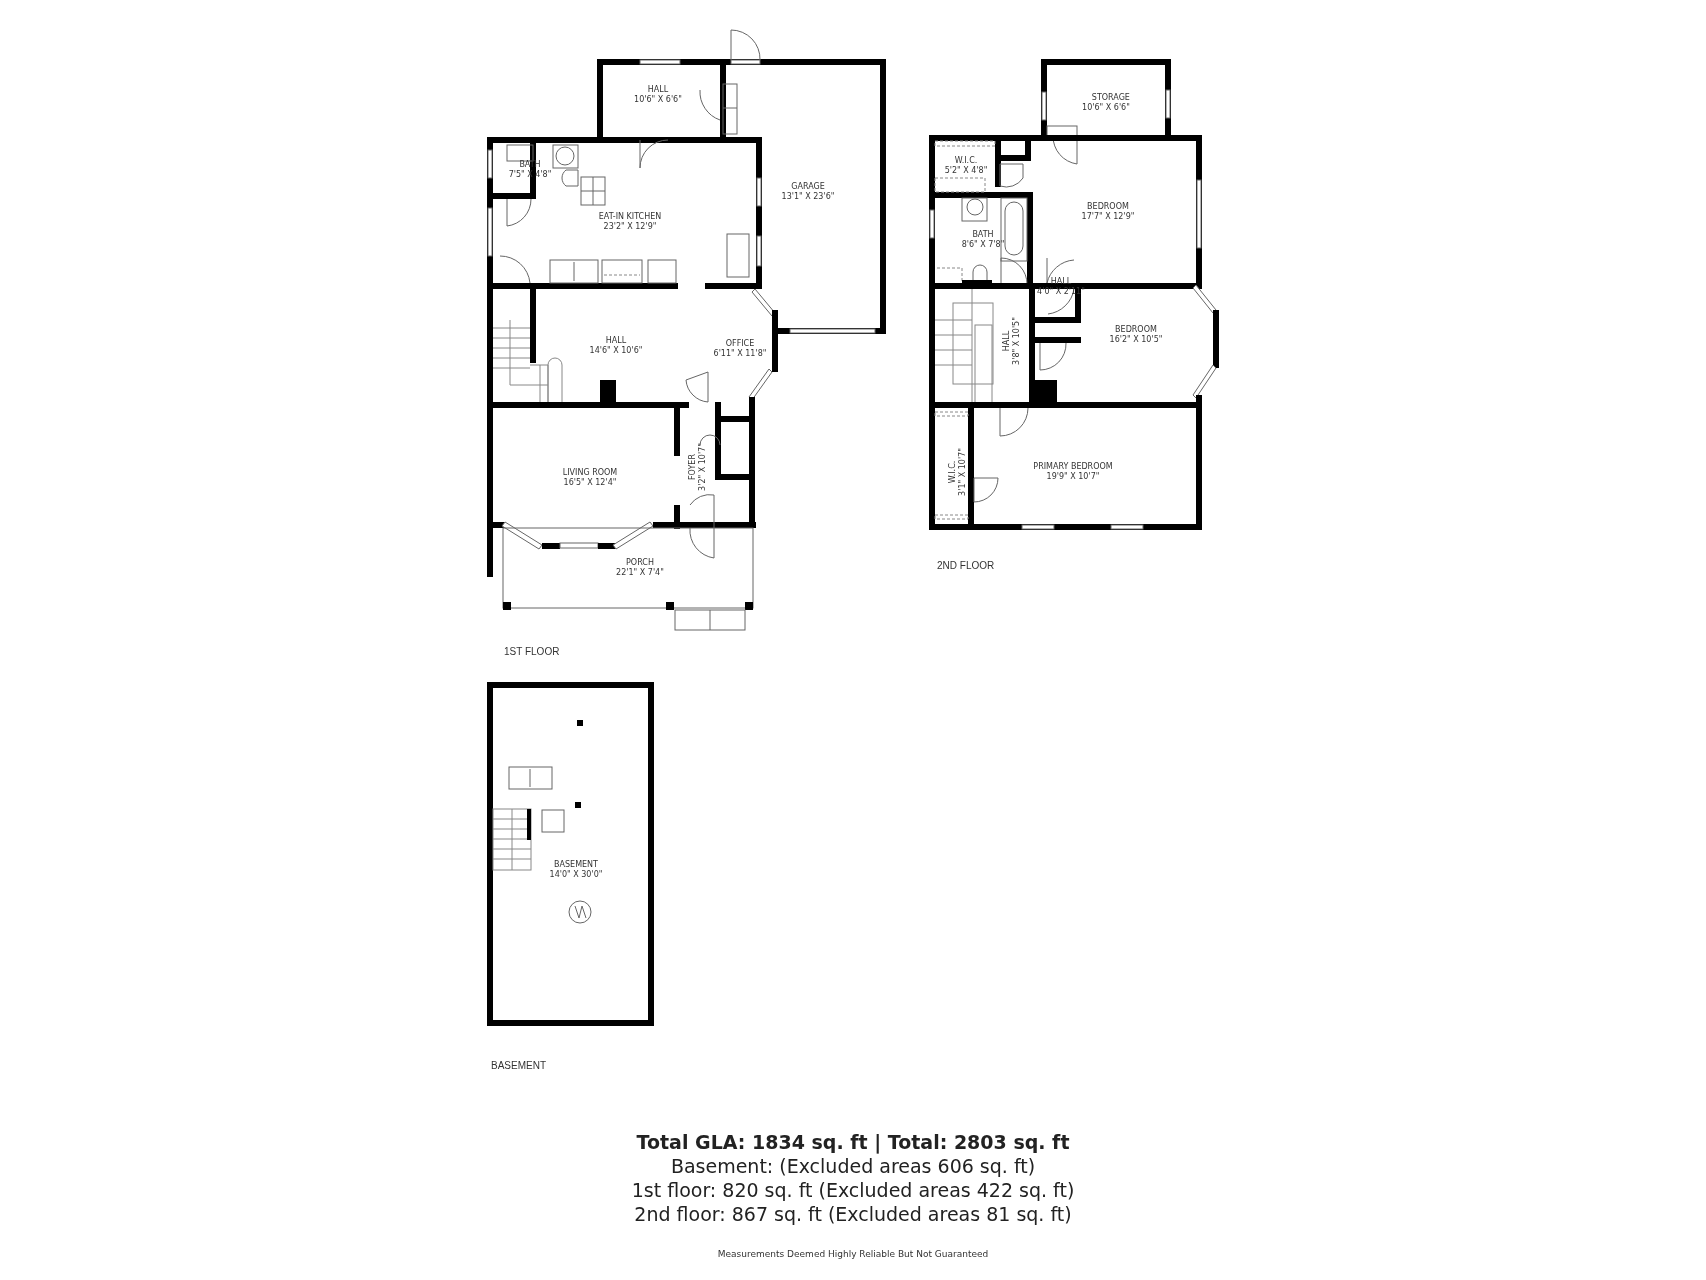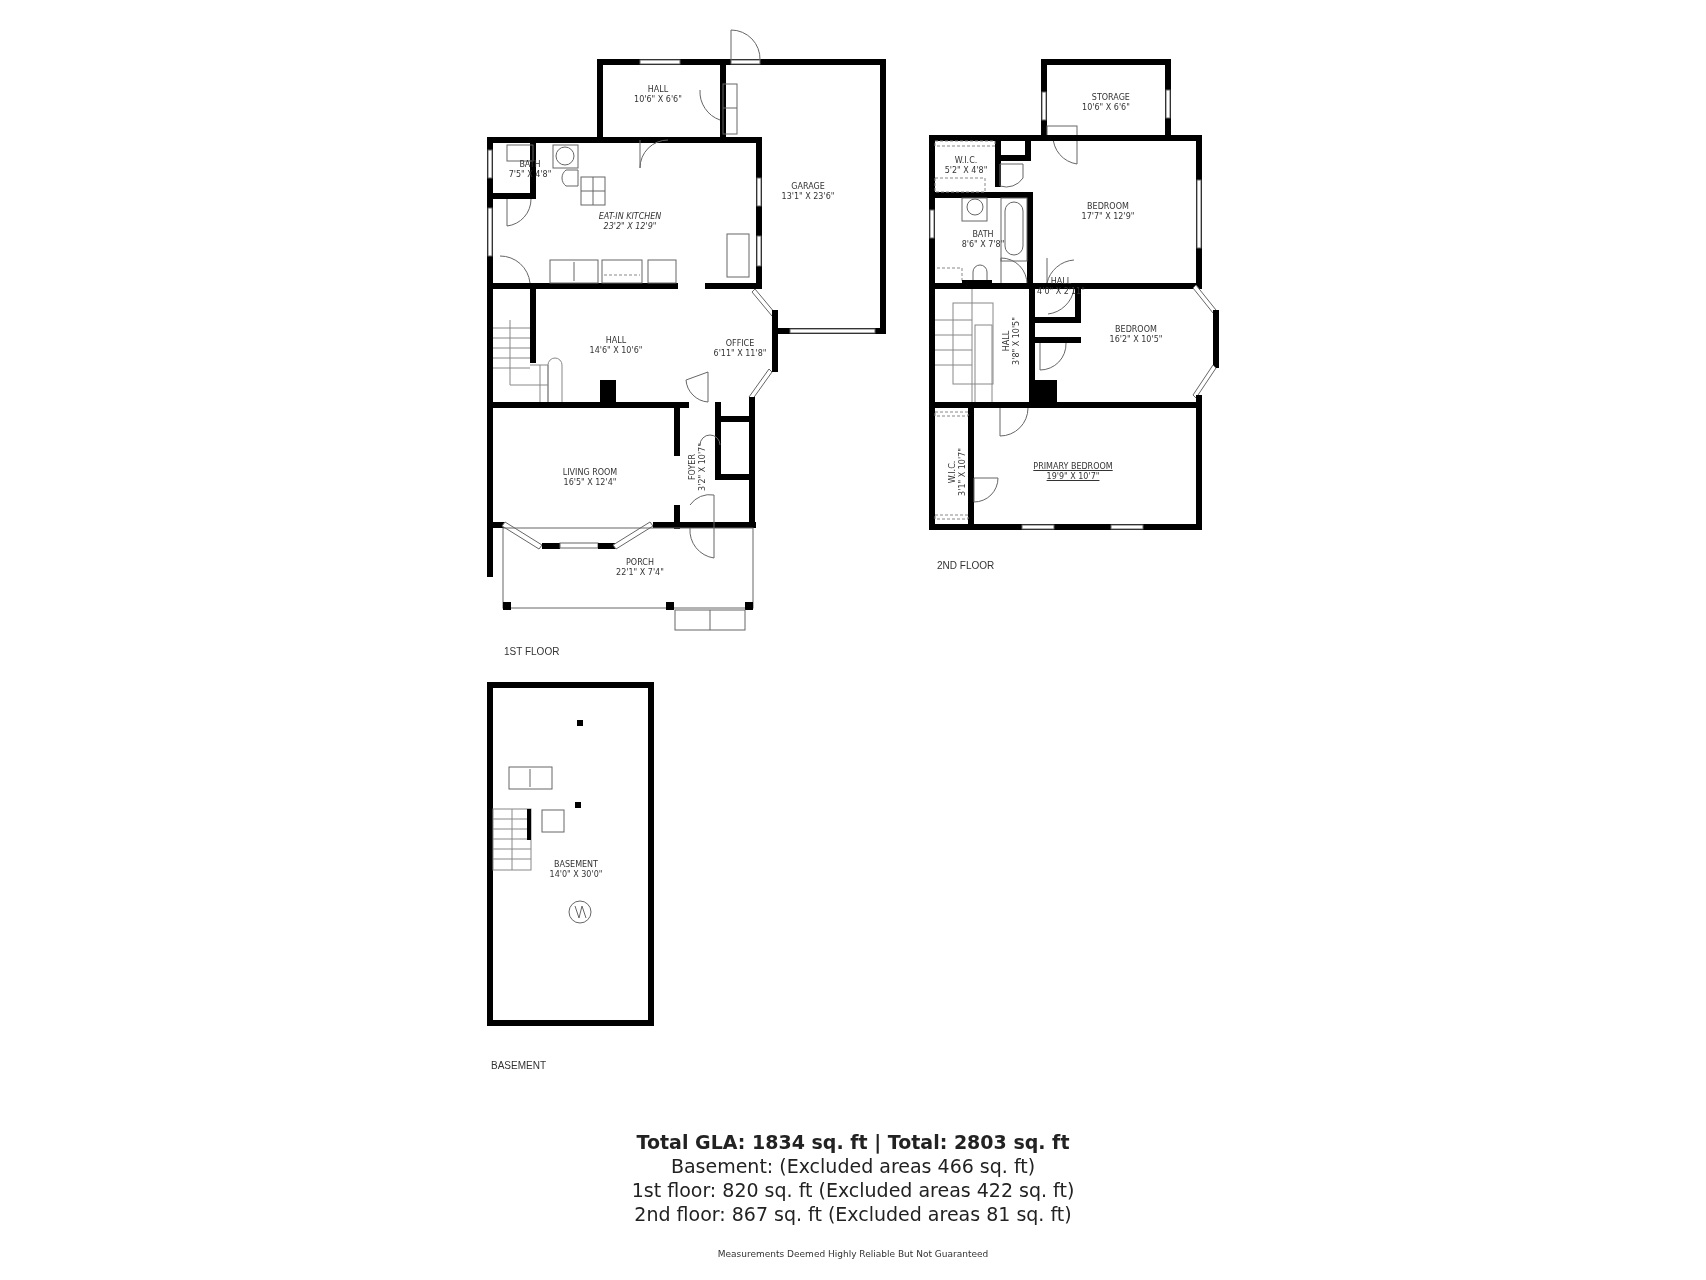--- a/index.html
+++ b/index.html
@@ -231,21 +231,21 @@
     <div>10'6" X 6'6"</div>
   </div>
 <div class="room-label" style="left:808px; top:182px;">
     <div>GARAGE</div>
     <div>13'1" X 23'6"</div>
   </div>
 <div class="room-label" style="left:530px; top:160px;">
     <div>BATH</div>
     <div>7'5" X 4'8"</div>
   </div>
-<div class="room-label" style="left:630px; top:212px;font-style:italic;">
+<div class="room-label" style="left:630px; top:212px;">
     <div>EAT-IN KITCHEN</div>
     <div>23'2" X 12'9"</div>
   </div>
 <div class="room-label" style="left:616px; top:336px;">
     <div>HALL</div>
     <div>14'6" X 10'6"</div>
   </div>
 <div class="room-label" style="left:740px; top:339px;">
     <div>OFFICE</div>
     <div>6'11" X 11'8"</div>
@@ -289,29 +289,29 @@
     <div>3'8" X 10'5"</div>
   </div>
 <div class="room-label" style="left:1136px; top:325px;">
     <div>BEDROOM</div>
     <div>16'2" X 10'5"</div>
   </div>
 <div class="room-label vert" style="left:958px; top:472px;">
     <div>W.I.C.</div>
     <div>3'1" X 10'7"</div>
   </div>
-<div class="room-label" style="left:1073px; top:462px;text-decoration:underline;">
+<div class="room-label" style="left:1073px; top:462px;">
     <div>PRIMARY BEDROOM</div>
     <div>19'9" X 10'7"</div>
   </div>
 <div class="floor-label" style="left:937px; top:560px;">2ND FLOOR</div>
 
 <div class="room-label" style="left:576px; top:860px;">
     <div>BASEMENT</div>
     <div>14'0" X 30'0"</div>
   </div>
 <div class="floor-label" style="left:491px; top:1060px;">BASEMENT</div>
 
 <div class="summary-line" style="top:1131px; font-weight:bold;">Total GLA: 1834 sq. ft | Total: 2803 sq. ft</div>
-<div class="summary-line" style="top:1155px;">Basement: (Excluded areas 466 sq. ft)</div>
+<div class="summary-line" style="top:1155px;">Basement: (Excluded areas 606 sq. ft)</div>
 <div class="summary-line" style="top:1179px;">1st floor: 820 sq. ft (Excluded areas 422 sq. ft)</div>
 <div class="summary-line" style="top:1203px;text-align:center;">2nd floor: 867 sq. ft (Excluded areas 81 sq. ft)</div>
 <div class="disclaimer">Measurements Deemed Highly Reliable But Not Guaranteed</div>
 
 </body></html>

